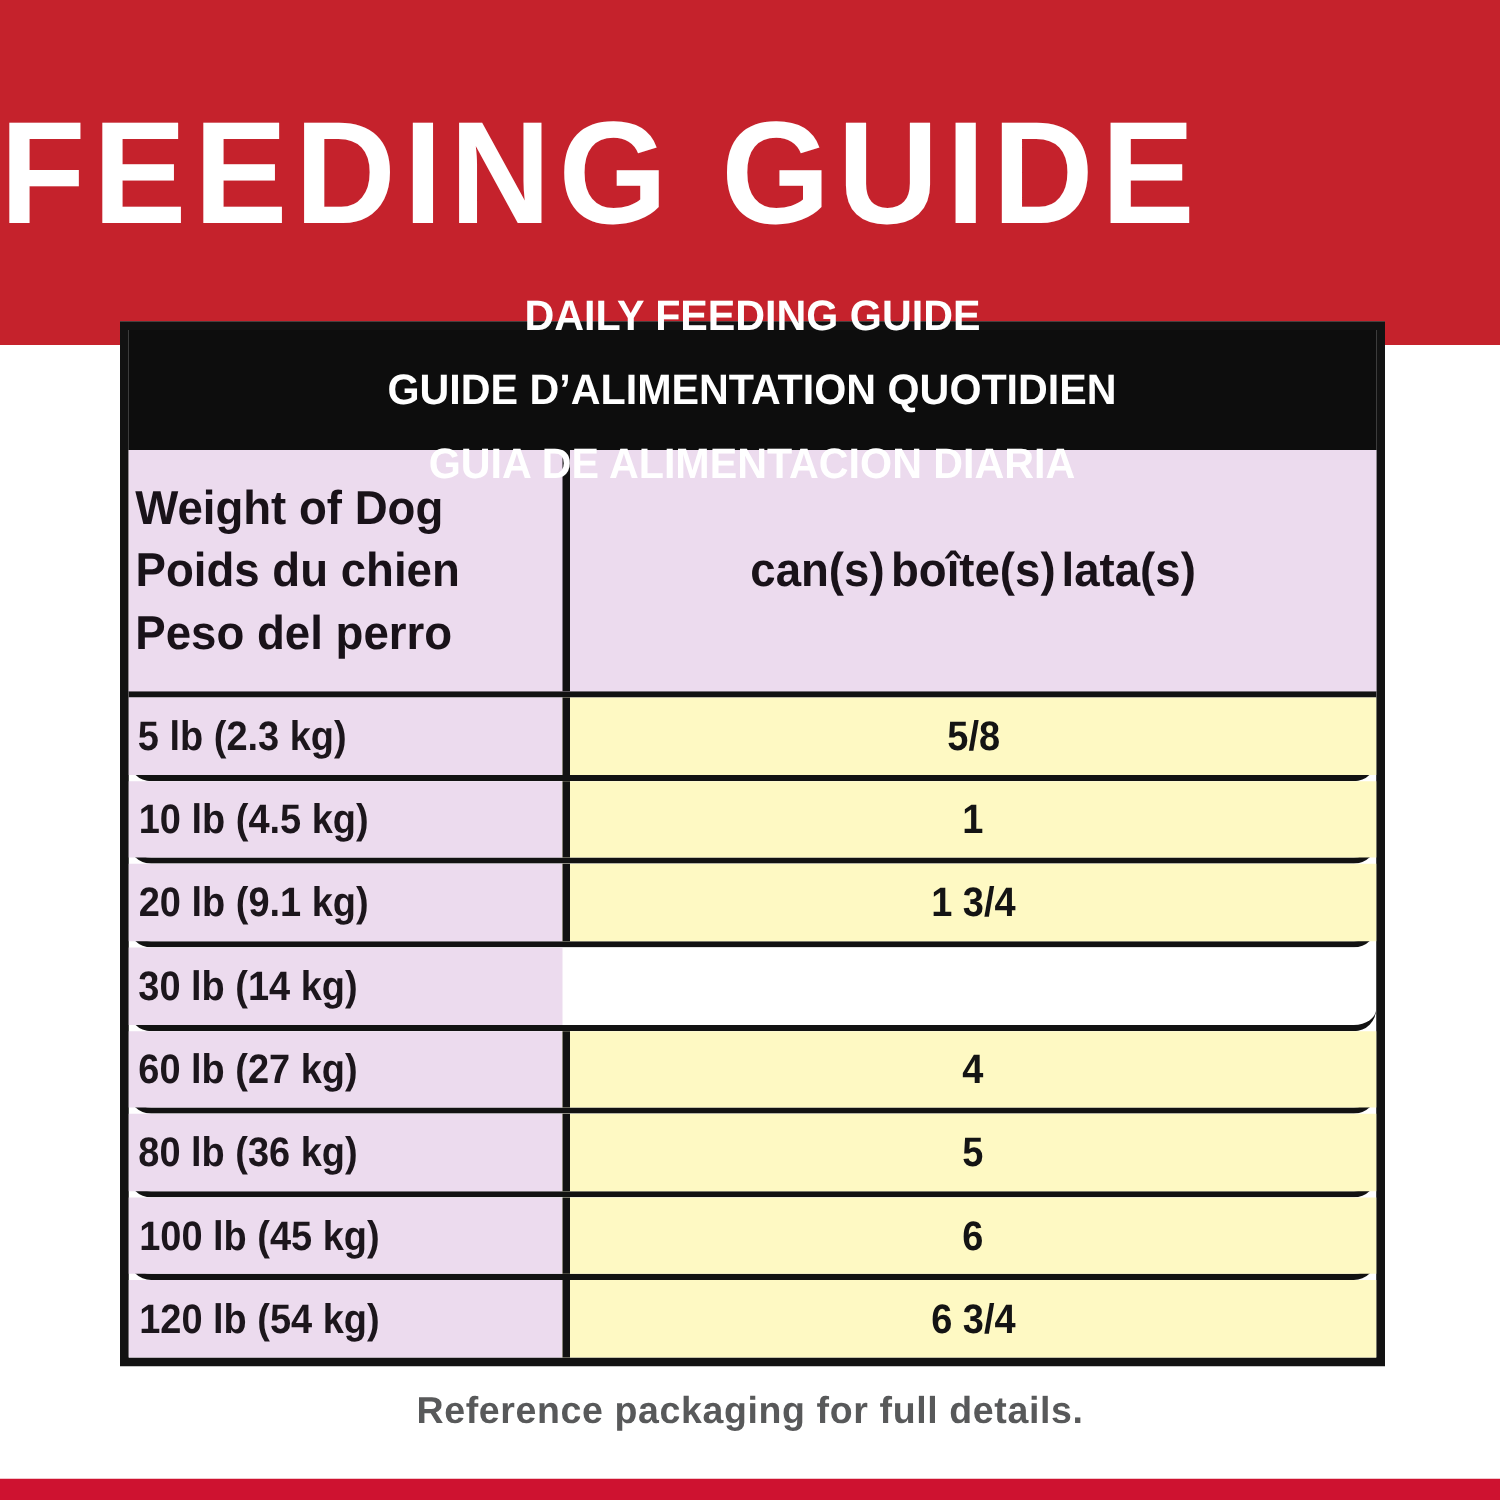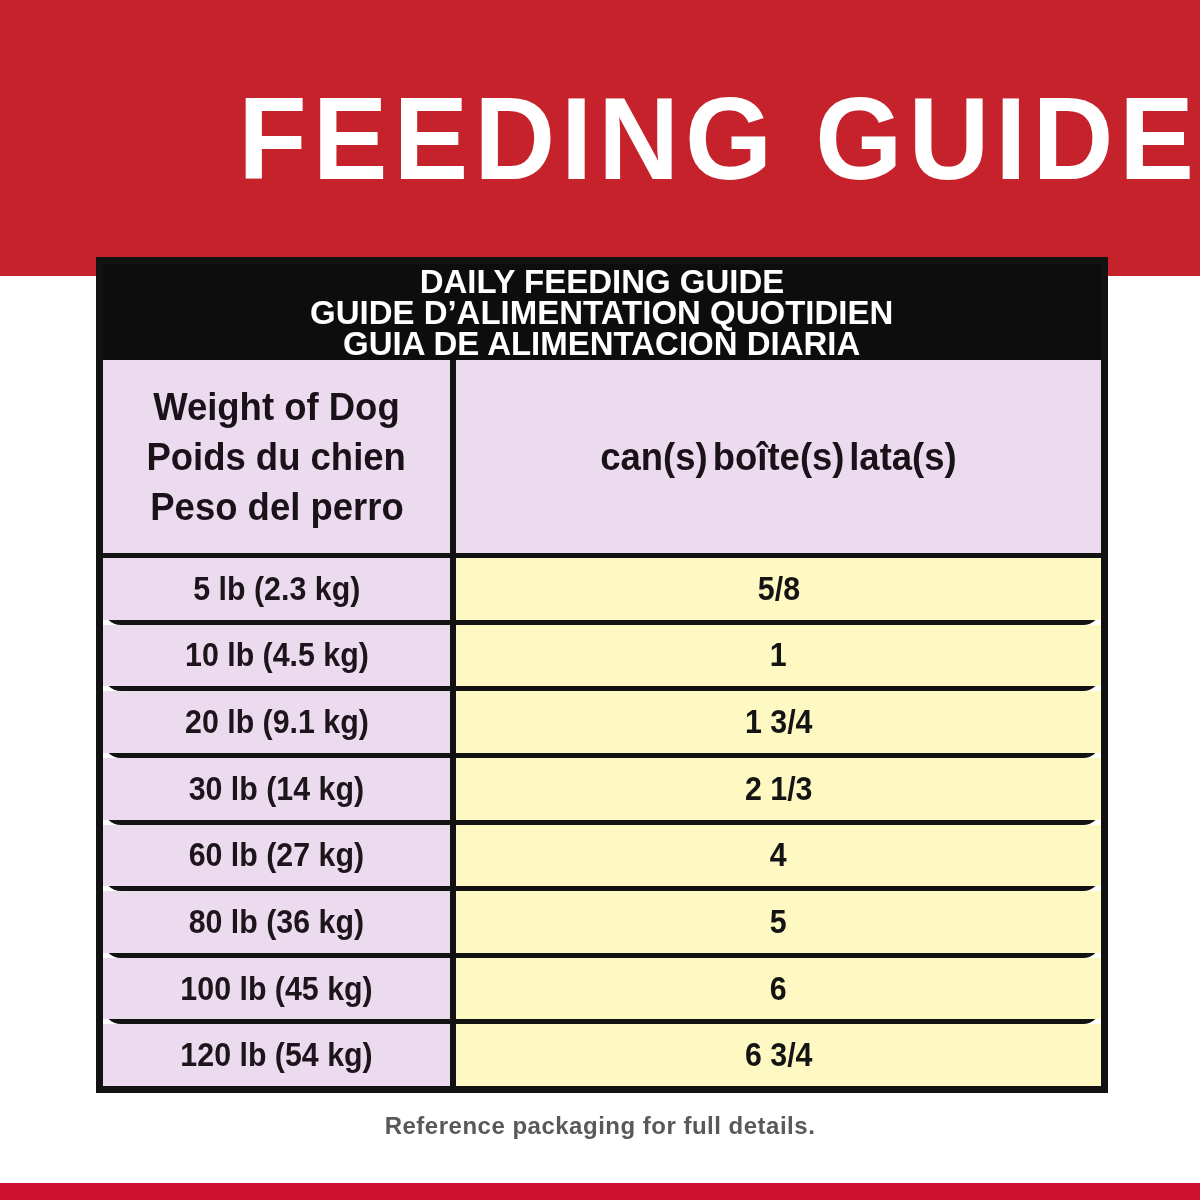--- a/index.html
+++ b/index.html
@@ -10,21 +10,21 @@
     background: #ffffff;
     font-family: "Liberation Sans", sans-serif;
     overflow: hidden;
   }
 
   
   .banner {
     position: absolute; left: 0; top: 0;
     width: 1200px; height: 276px;
     background: #c5222c;
-    display: flex; align-items: center; justify-content: flex-end;
+    display: flex; align-items: center; justify-content: flex-start;
   }
   .banner-title {
     color: #ffffff;
     font-size: 112px;
     font-weight: 700;
     letter-spacing: 6px;
     white-space: nowrap;
     transform: scaleY(1.04);
   }
 
@@ -36,41 +36,42 @@
     background: #ffffff;
     display: flex; flex-direction: column;
   }
   .ftable-title {
     height: 96px;
     background: #0d0d0d;
     color: #ffffff;
     display: flex; flex-direction: column;
     align-items: center; justify-content: center;
     text-align: center;
+    gap: 28px;
   }
   .ftable-title span {
     display: block;
     font-size: 34px; font-weight: 700;
     line-height: 31px;
     transform: scaleX(0.97);
     white-space: nowrap;
     letter-spacing: 0px;
   }
 
   .head-row {
     height: 198px;
     display: flex;
     border-bottom: 5px solid #121212;
     background: #ecdbee;
   }
   .cell-weight {
     width: 347px;
     background: #ecdbee;
     display: flex; flex-direction: column;
-    align-items: center; justify-content: center;
+    align-items: flex-start; justify-content: center;
     text-align: center;
   }
   .cell-cans {
     flex: 1;
     border-left: 6px solid #121212;
     display: flex; 
     align-items: center; justify-content: center;
     text-align: center;
   }
   .head-row .cell-cans { background: #ecdbee; }
@@ -93,21 +94,21 @@
     transform: scaleX(0.92);
     white-space: nowrap;
   }
   .drow .cell-cans span { color: #141414; }
 
   
   .footer-note {
     position: absolute; left: 0; top: 1112px;
     width: 1200px;
     text-align: center;
-    font-size: 24px; font-weight: 700;
+    font-size: 30px; font-weight: 700;
     color: #58595a;
     letter-spacing: 0.5px;
   }
   .footer-bar {
     position: absolute; left: 0; bottom: 0;
     width: 1200px; height: 17px;
     background: #ce1230;
   }
 </style>
 </head>
@@ -160,23 +161,20 @@
           <span>20 lb (9.1 kg)</span>
         </div>
       <div class="cell-cans">
           <span>1 3/4</span>
         </div>
     </div>
     <div class="drow">
       <div class="cell-weight">
           <span>30 lb (14 kg)</span>
         </div>
-      <div class="cell-cans">
-          <span>2 1/3</span>
-        </div>
     </div>
     <div class="drow">
       <div class="cell-weight">
           <span>60 lb (27 kg)</span>
         </div>
       <div class="cell-cans">
           <span>4</span>
         </div>
     </div>
     <div class="drow">

